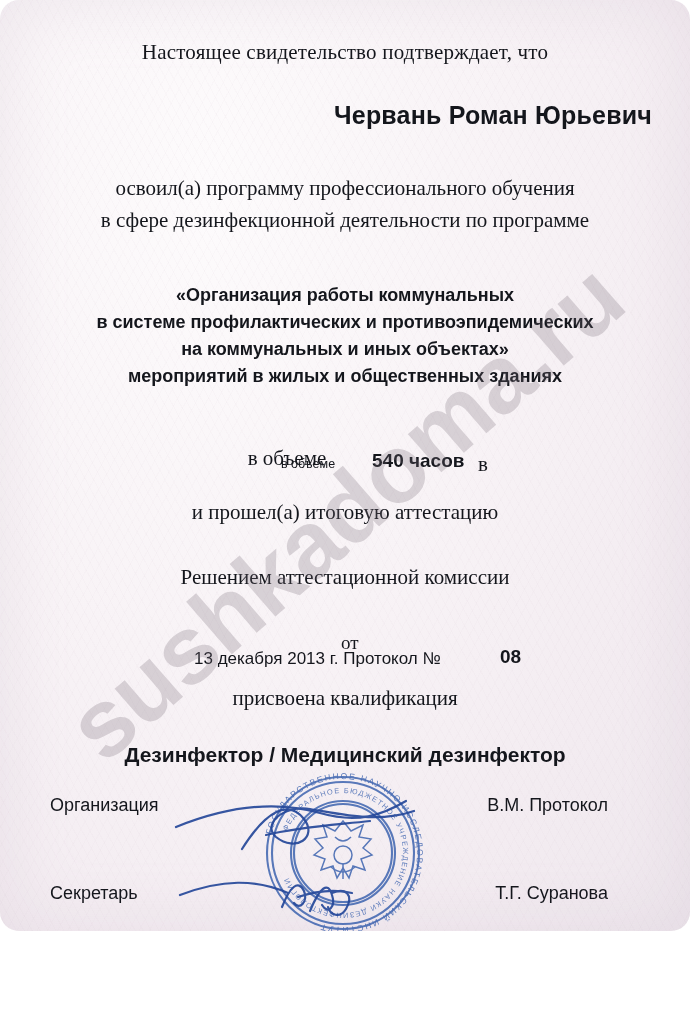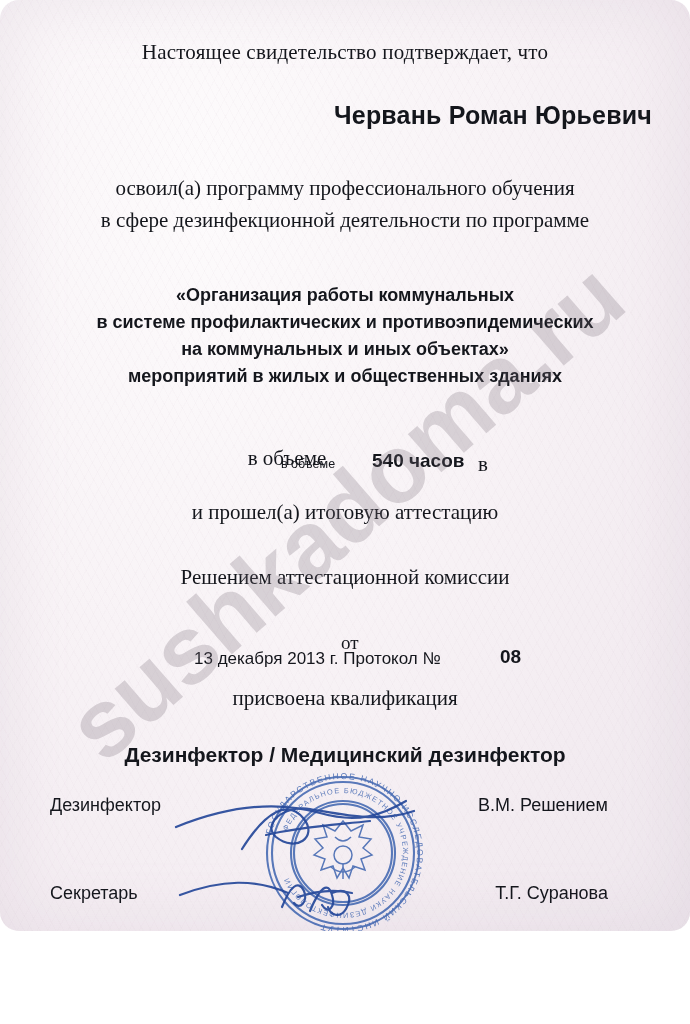--- a/index.html
+++ b/index.html
@@ -280,22 +280,22 @@
       <span class="p-date">13 декабря 2013 г. Протокол №</span>
       <span class="p-num">08</span>
     </div>
 
     <p class="line qualification-lead">присвоена квалификация</p>
 
     <p class="line qualification">Дезинфектор / Медицинский дезинфектор</p>
 
     <div class="signatures">
       <div class="sig-row">
-        <span class="sig-role">Дезинфектор</span>
-        <span class="sig-name">В.М. Решением</span>
+        <span class="sig-role">Организация</span>
+        <span class="sig-name">В.М. Протокол</span>
       </div>
       <div class="sig-row" style="margin-top:22px">
         <span class="sig-role">Секретарь</span>
         <span class="sig-name">Т.Г. Суранова</span>
       </div>
       <span class="mp">М.П.</span>
     </div>
 
   </div>
 

